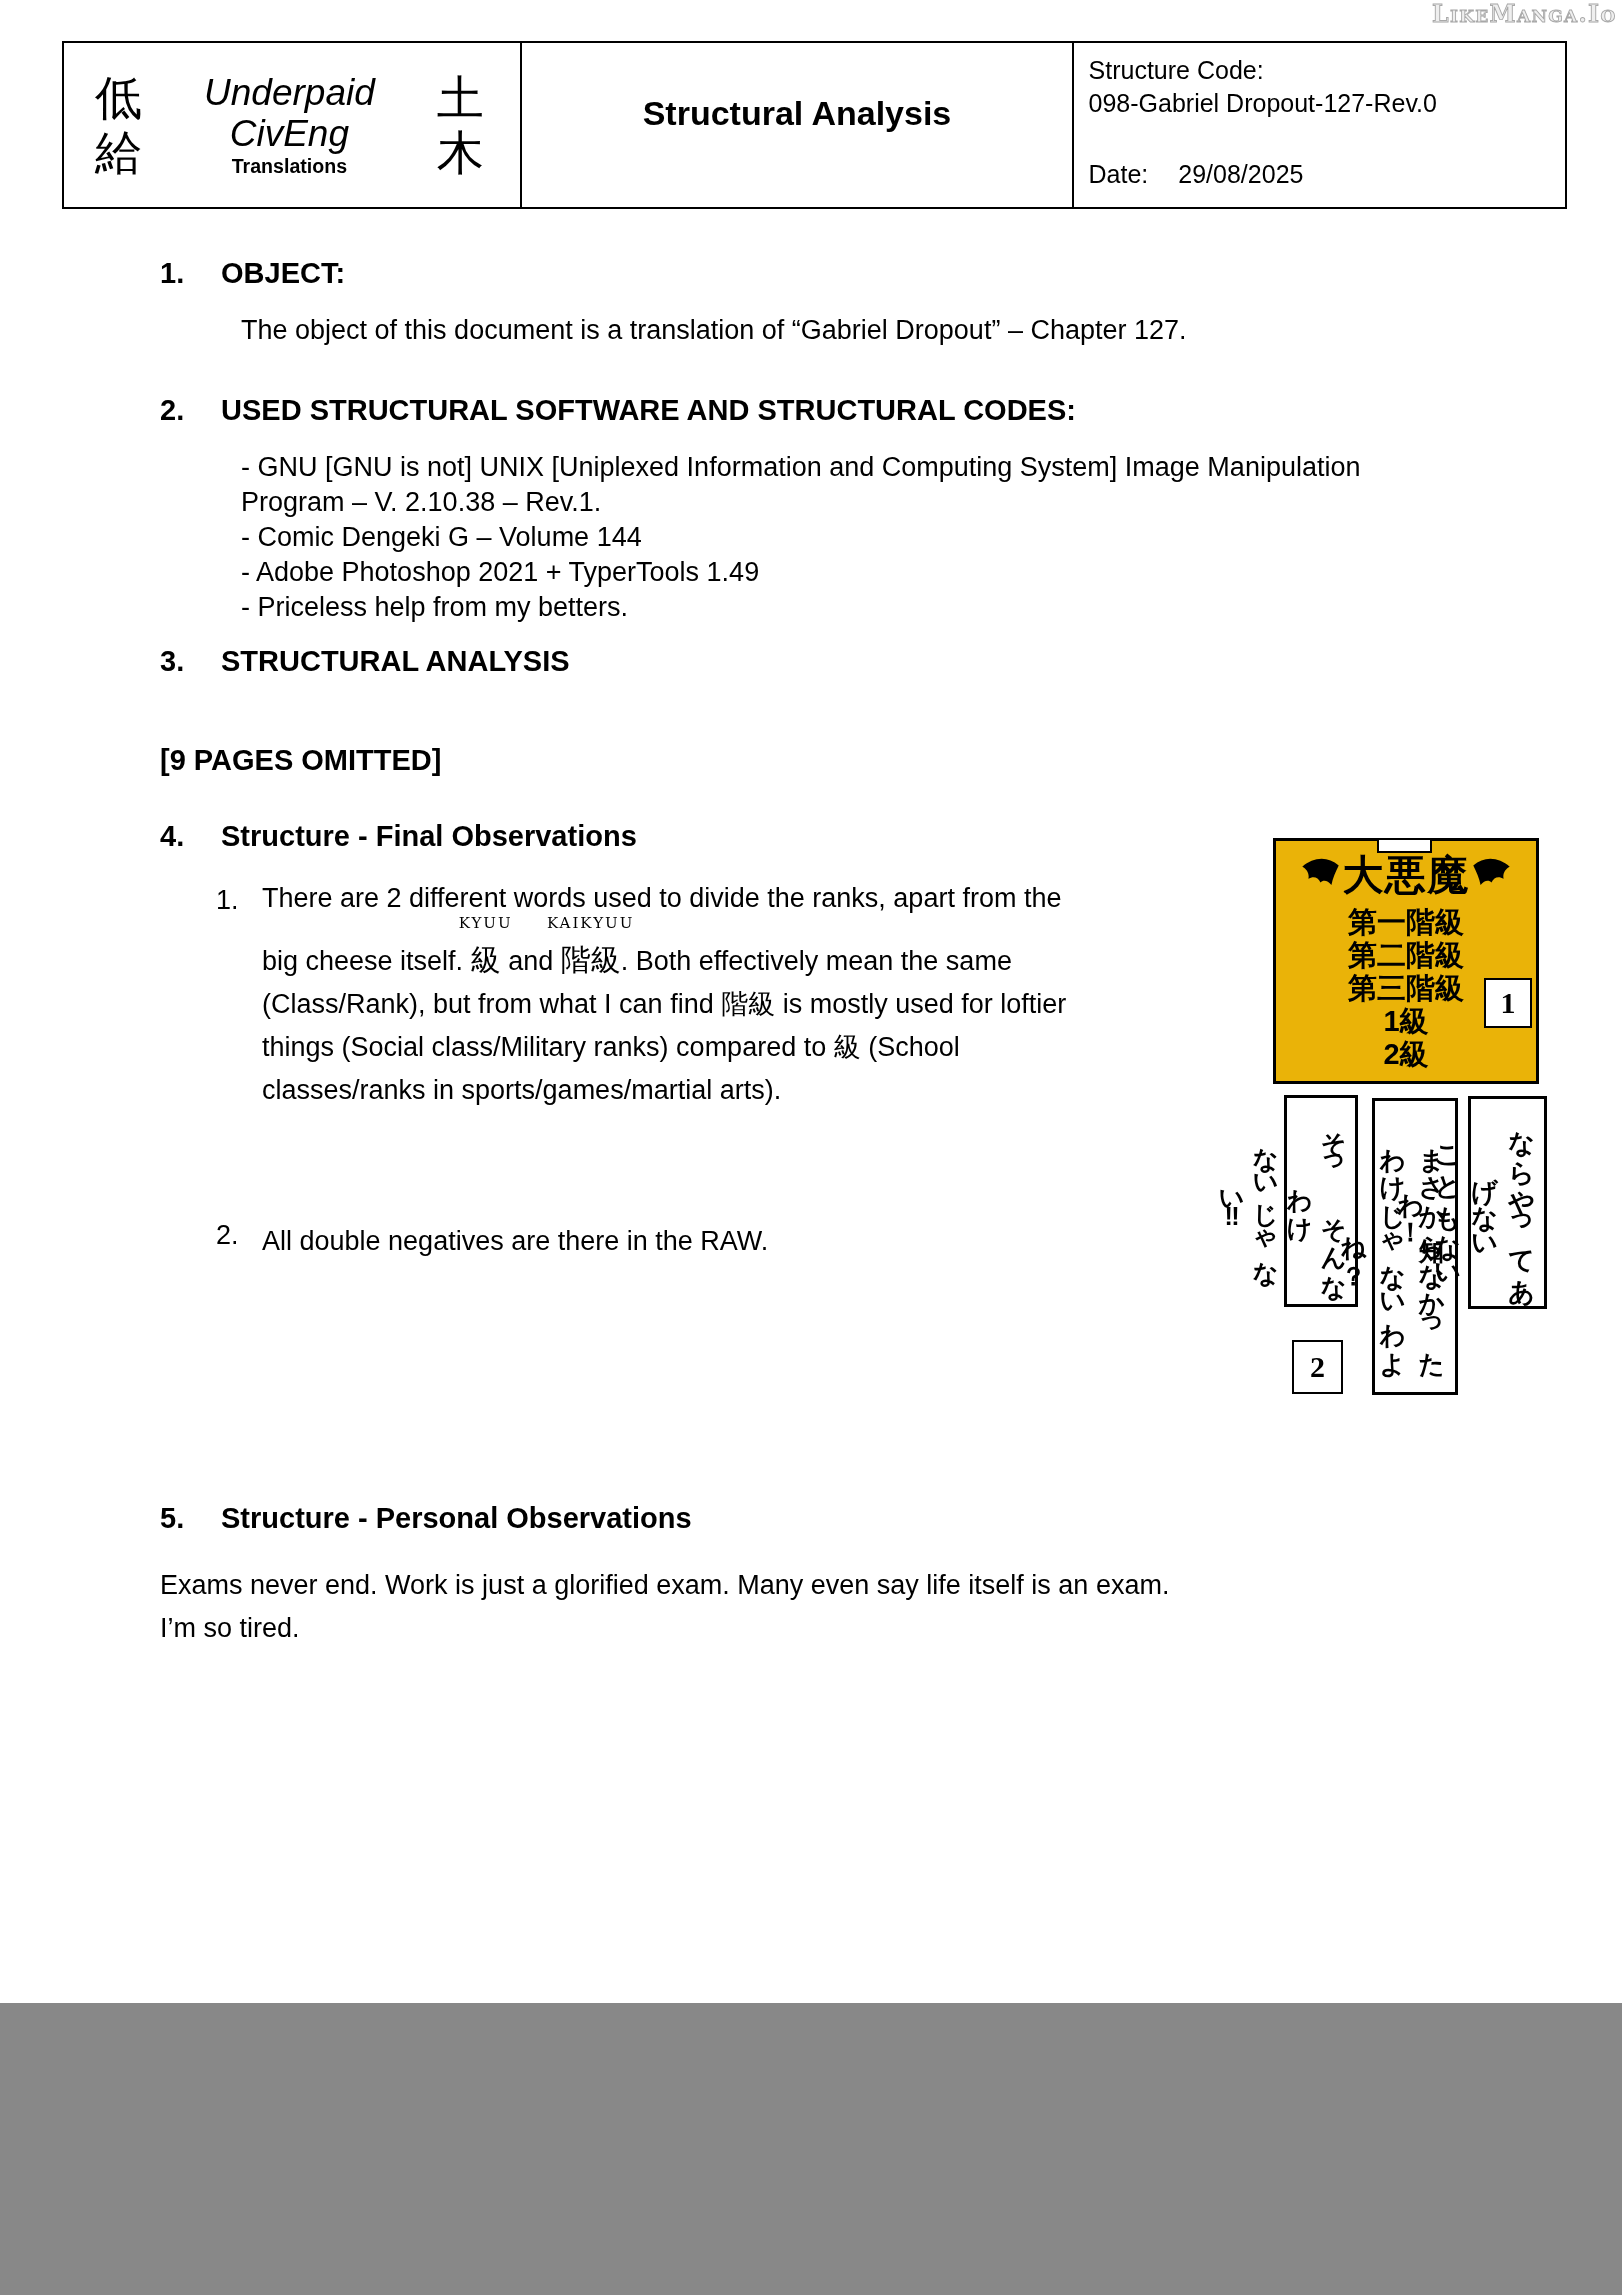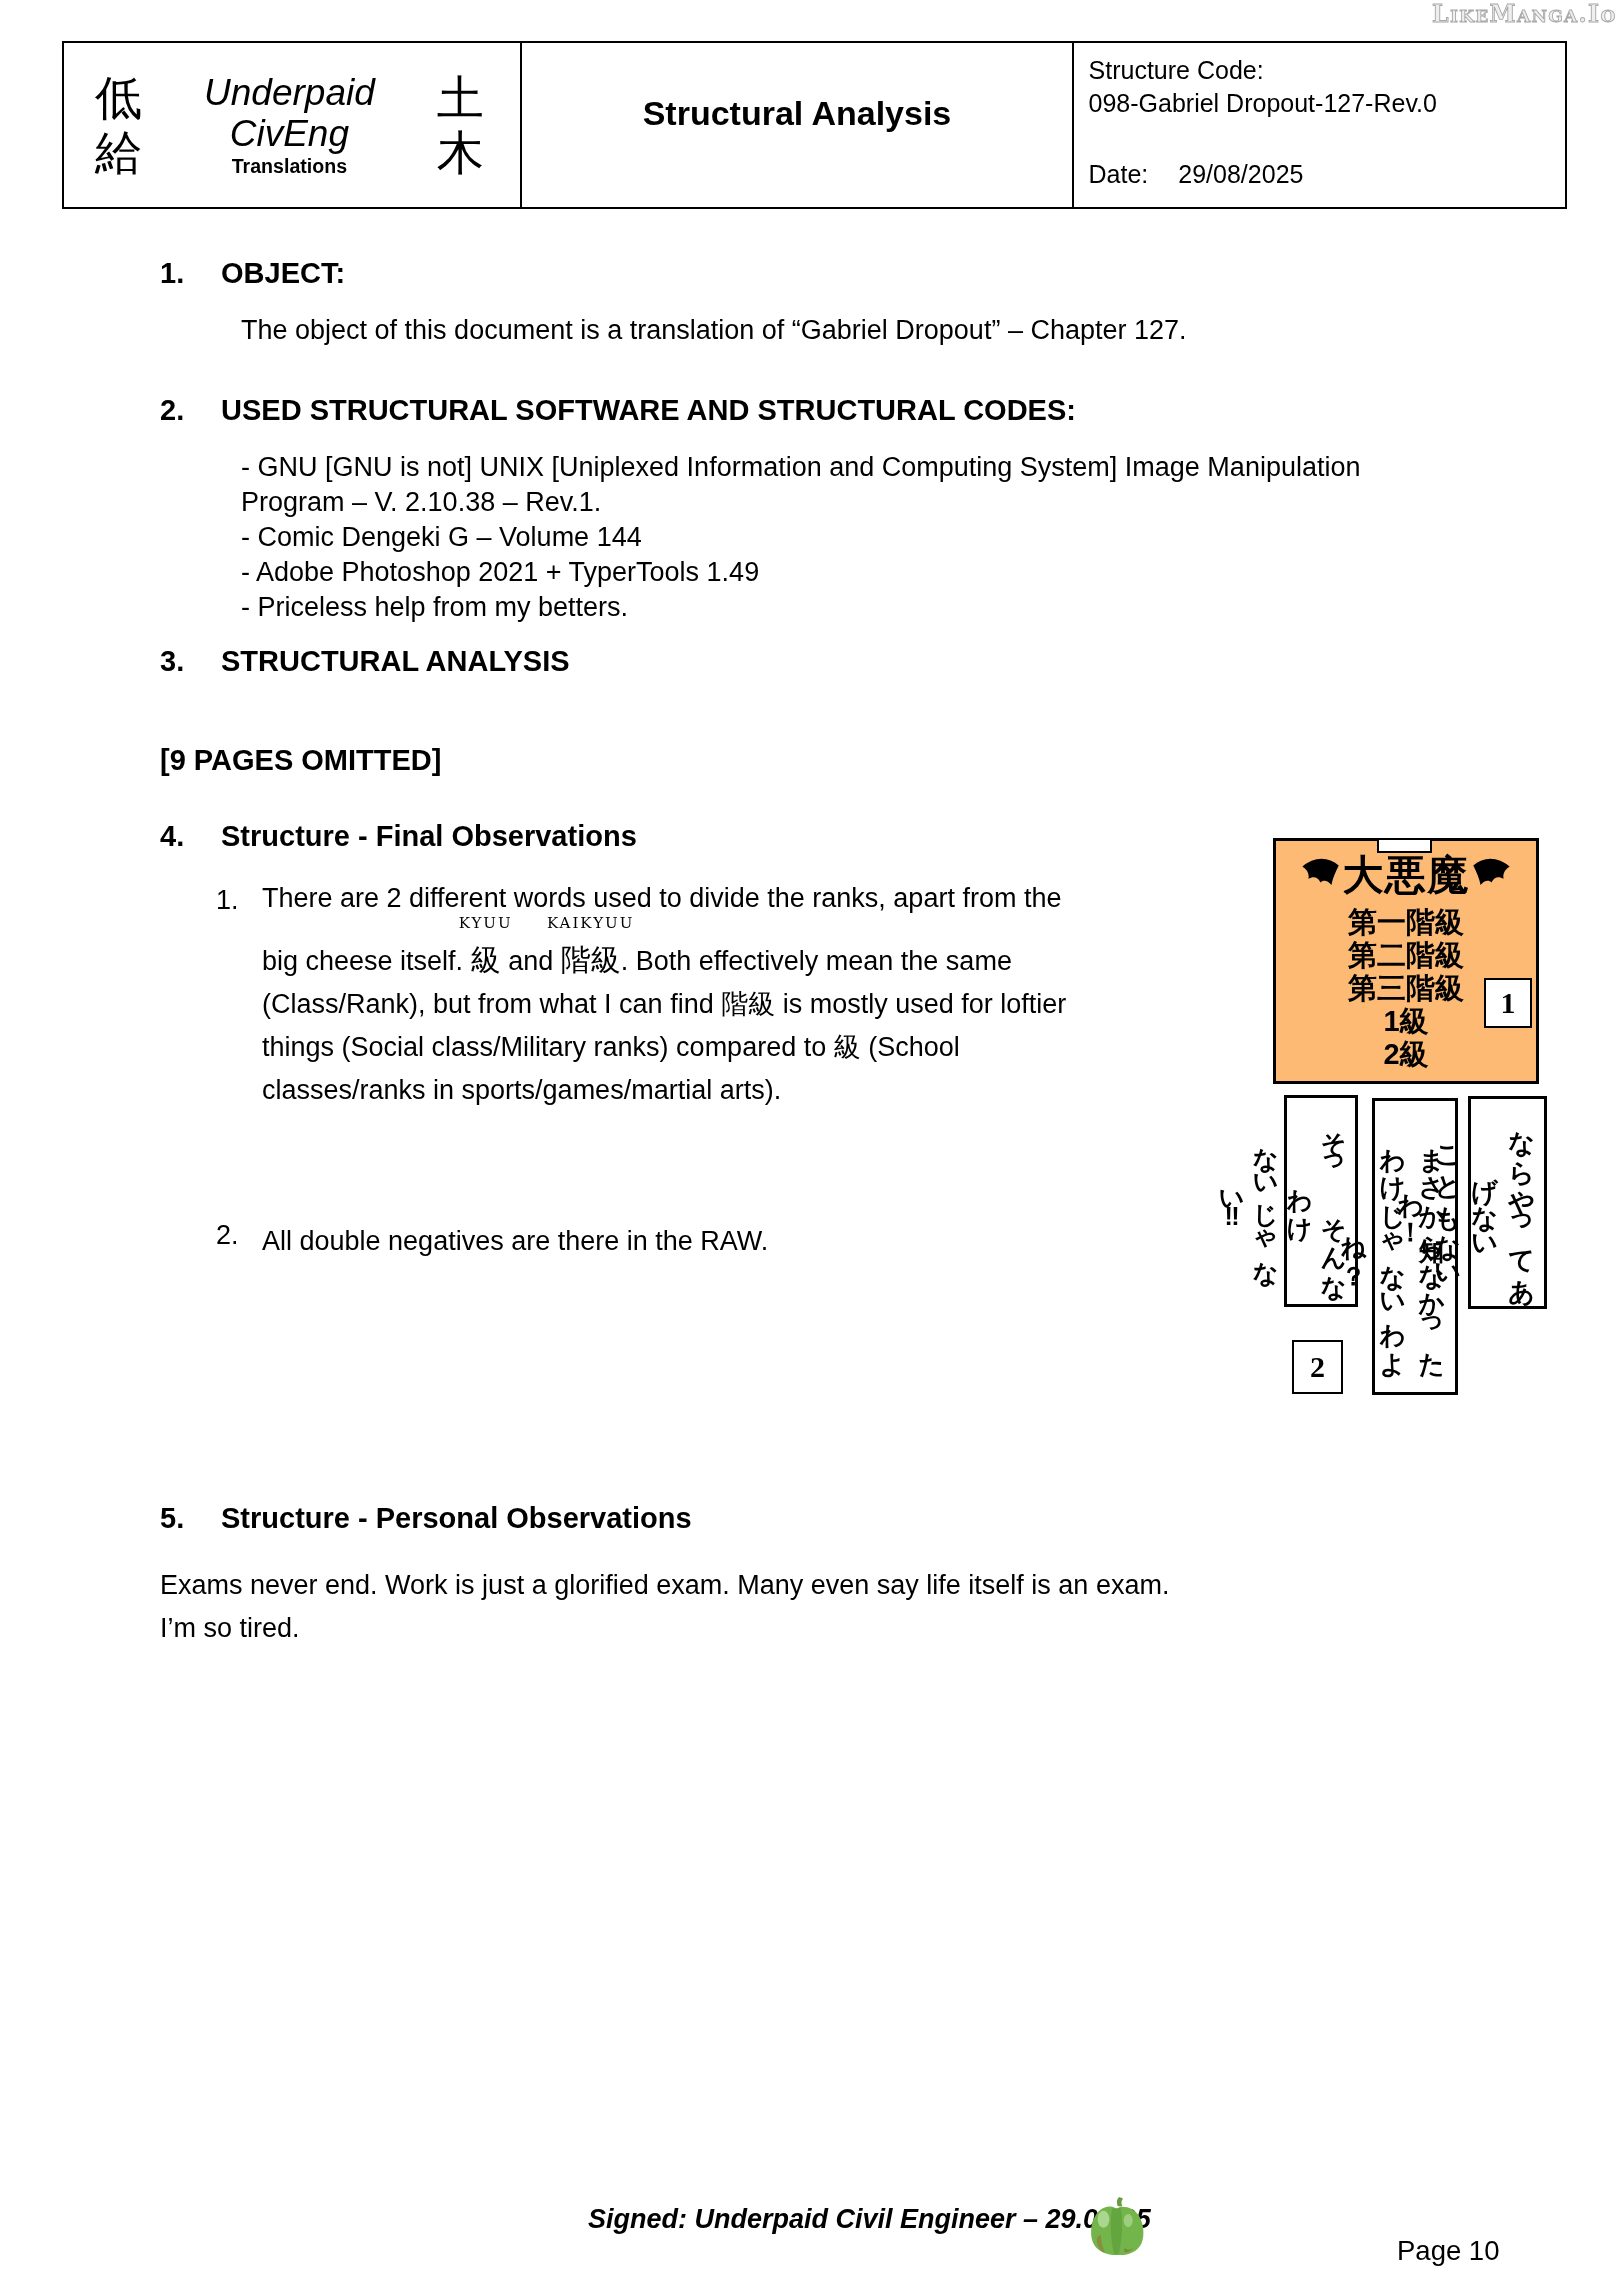--- a/index.html
+++ b/index.html
@@ -1,16 +1,16 @@
 <!DOCTYPE html>
 <html style="font-size:10.5px"><head>
 <meta charset="utf-8">
 <style>
   html,body{margin:0;padding:0;background:#888;}
-  .page{position:relative;width:1623px;height:2295px;background:#ffffff;
+  .page{position:relative;width:1623px;height:2003px;background:#ffffff;
         font-family:"Liberation Sans",sans-serif;color:#000;overflow:hidden;}
 
   
   .watermark{position:absolute;top:0px;right:6.5px;font-family:"DejaVu Serif",serif;
              font-weight:bold;font-variant:small-caps;font-size:23.6px;letter-spacing:1.3px;
              color:#efefef;-webkit-text-stroke:0.9px #a8a8a8;}
 
   
   .hdr{position:absolute;left:62px;top:41px;width:1505px;height:168px;
        border:2.6px solid #000;display:flex;box-sizing:border-box;}
@@ -40,21 +40,21 @@
 
   .obs-num{position:absolute;left:216px;font-size:27px;}
   .obs-body{position:absolute;left:262px;width:1001px;font-size:27px;line-height:43px;}
   .obs-line1{margin-bottom:17.7px;}
   .kj{position:relative;font-size:30px;}
   .furi{position:absolute;bottom:92%;left:50%;transform:translateX(-50%);
         font-family:"DejaVu Serif",serif;font-size:15px;letter-spacing:2px;white-space:nowrap;}
 
   
   .panel1{position:absolute;left:1273px;top:838px;width:266px;height:246px;
-          border:3.3px solid #000;box-sizing:border-box;background:#fdba74;}
+          border:3.3px solid #000;box-sizing:border-box;background:#eab308;}
   .cutoff-box{position:absolute;left:101px;top:-2.6px;width:51px;height:11px;
               background:#fff;border:2.6px solid #000;}
   .p1-titlerow{display:flex;justify-content:center;align-items:center;gap:2.6px;margin-top:6.5px;}
   .p1-title{font-size:41px;font-weight:900;letter-spacing:1.3px;}
   .rank-list{margin-top:3.9px;text-align:center;font-weight:900;font-size:29px;line-height:33px;}
   .fig-label{position:absolute;border:2.6px solid #000;background:#fff;
              display:flex;align-items:center;justify-content:center;
              font-family:"Liberation Serif",serif;font-weight:bold;font-size:30px;}
   .label1{left:208px;top:137px;width:44px;height:46px;}
   .label2{left:1292px;top:1340px;width:47px;height:50px;}

